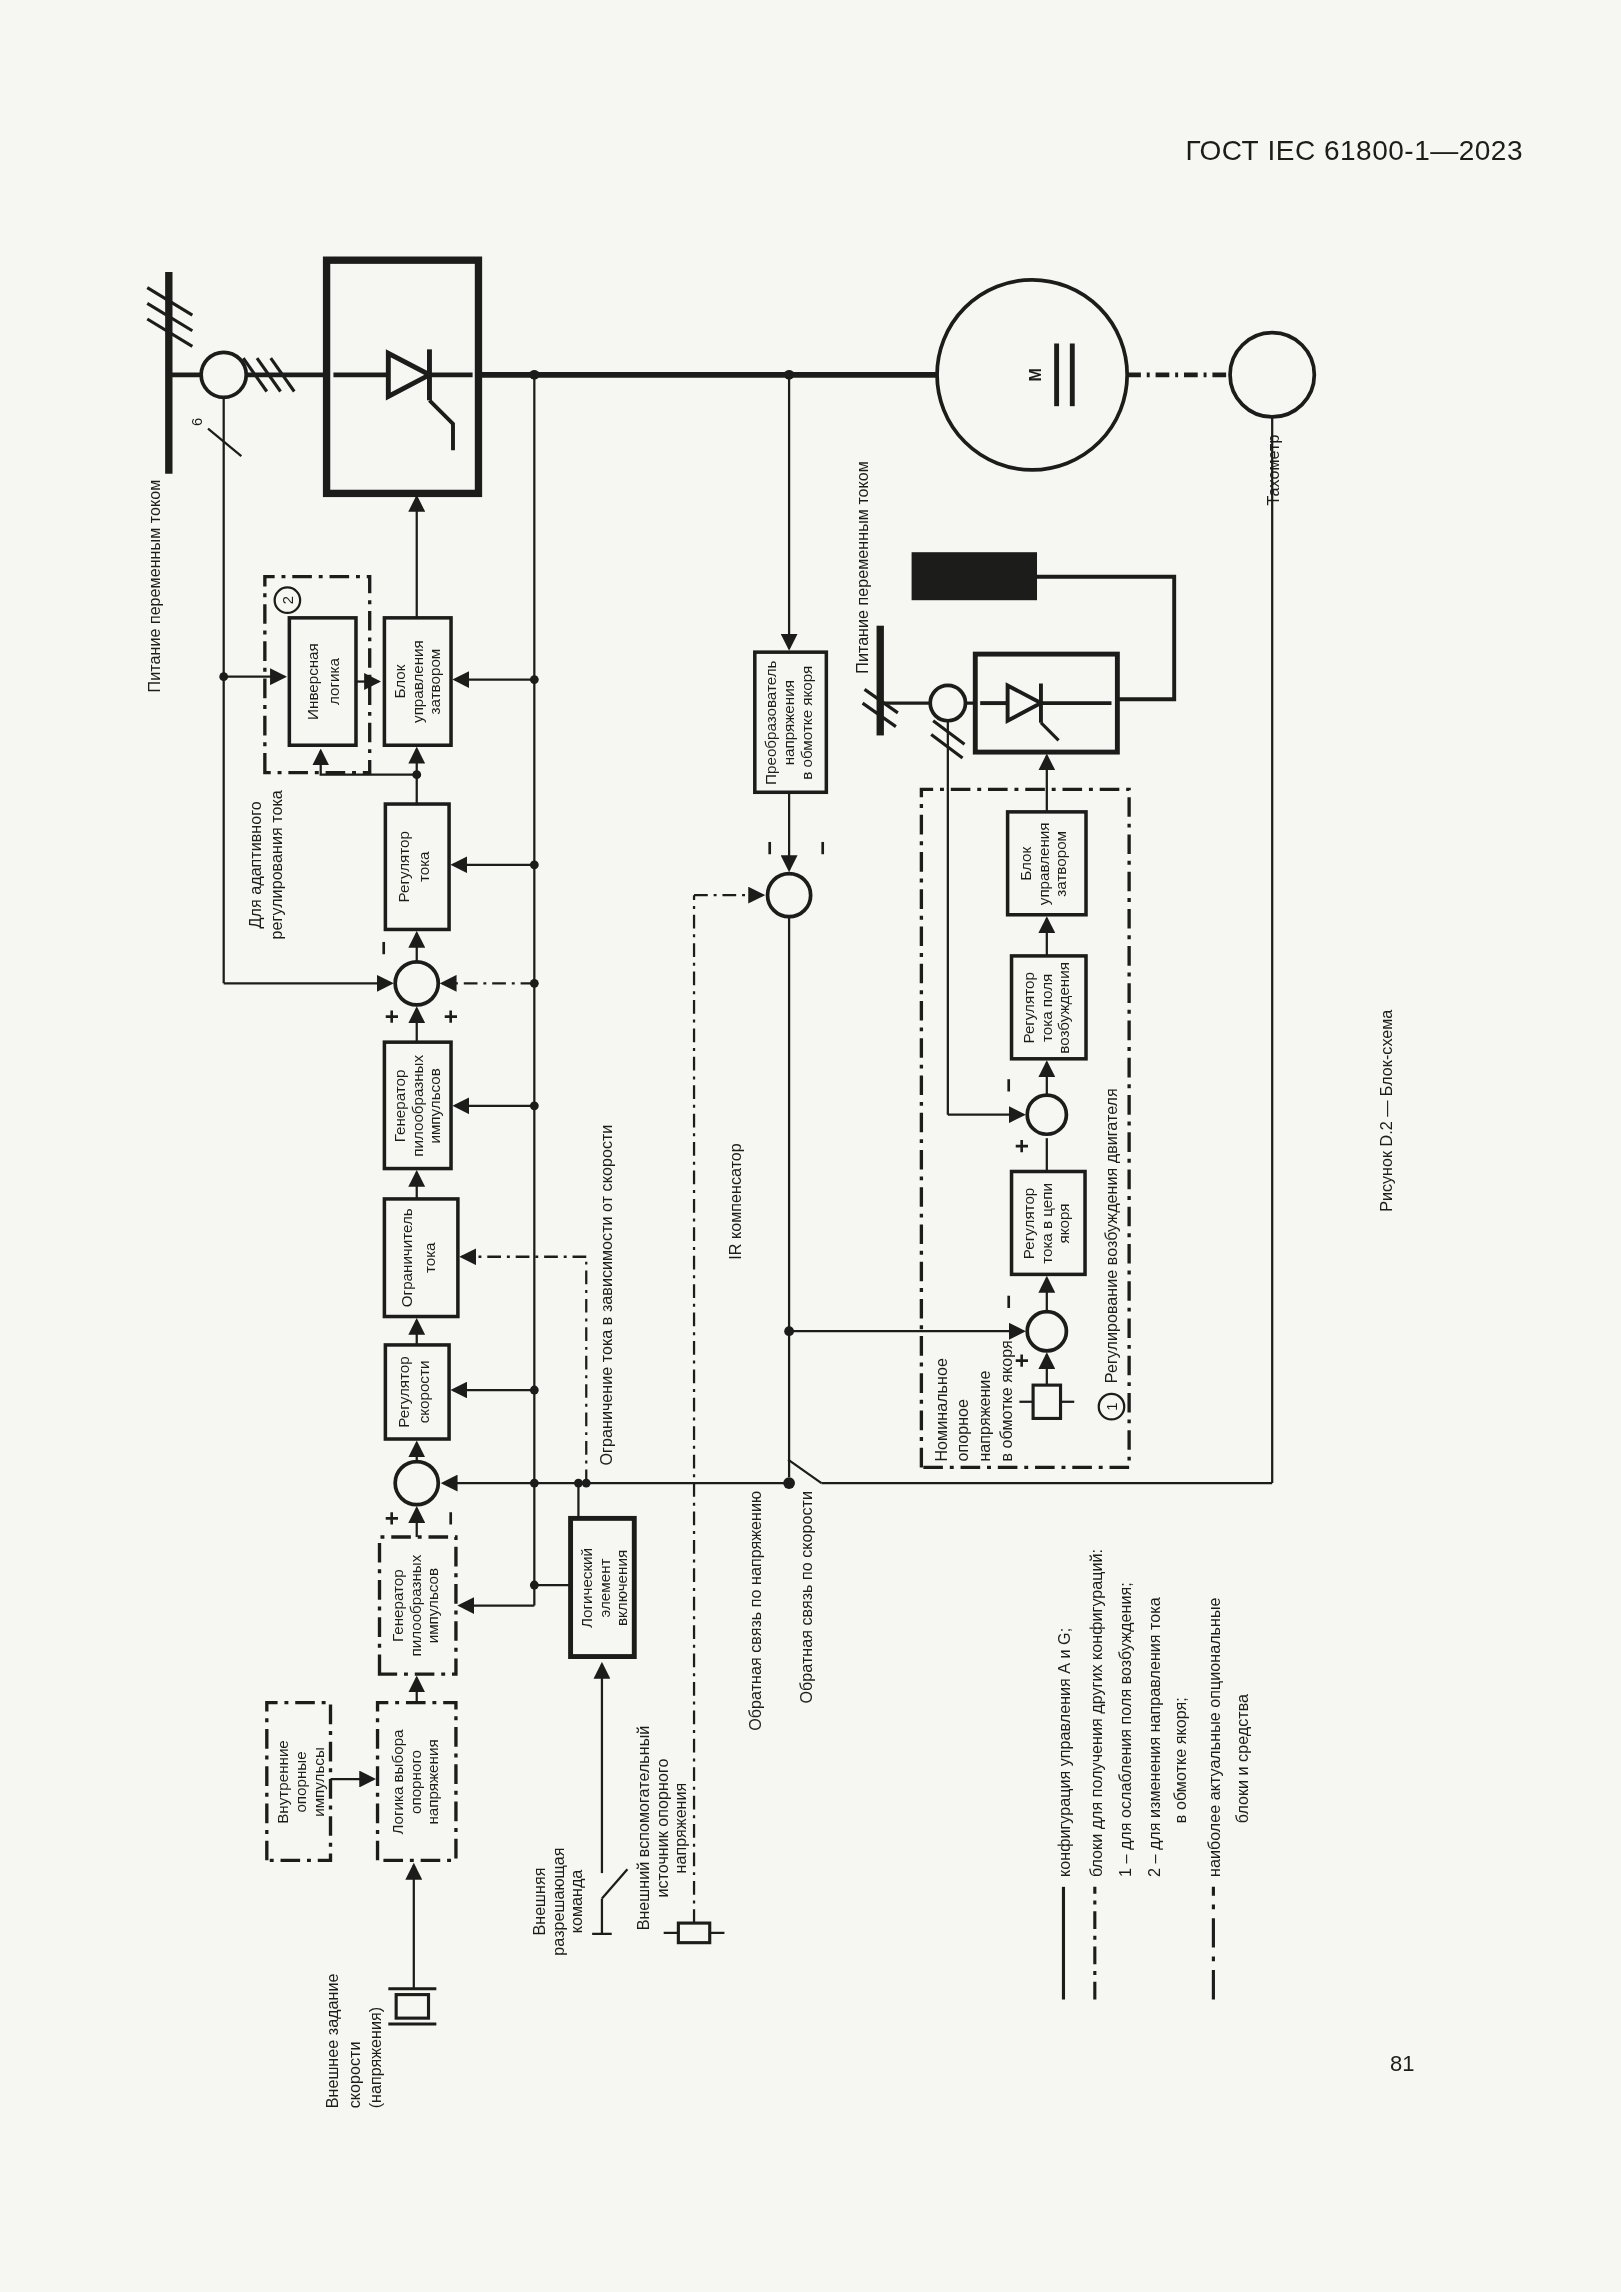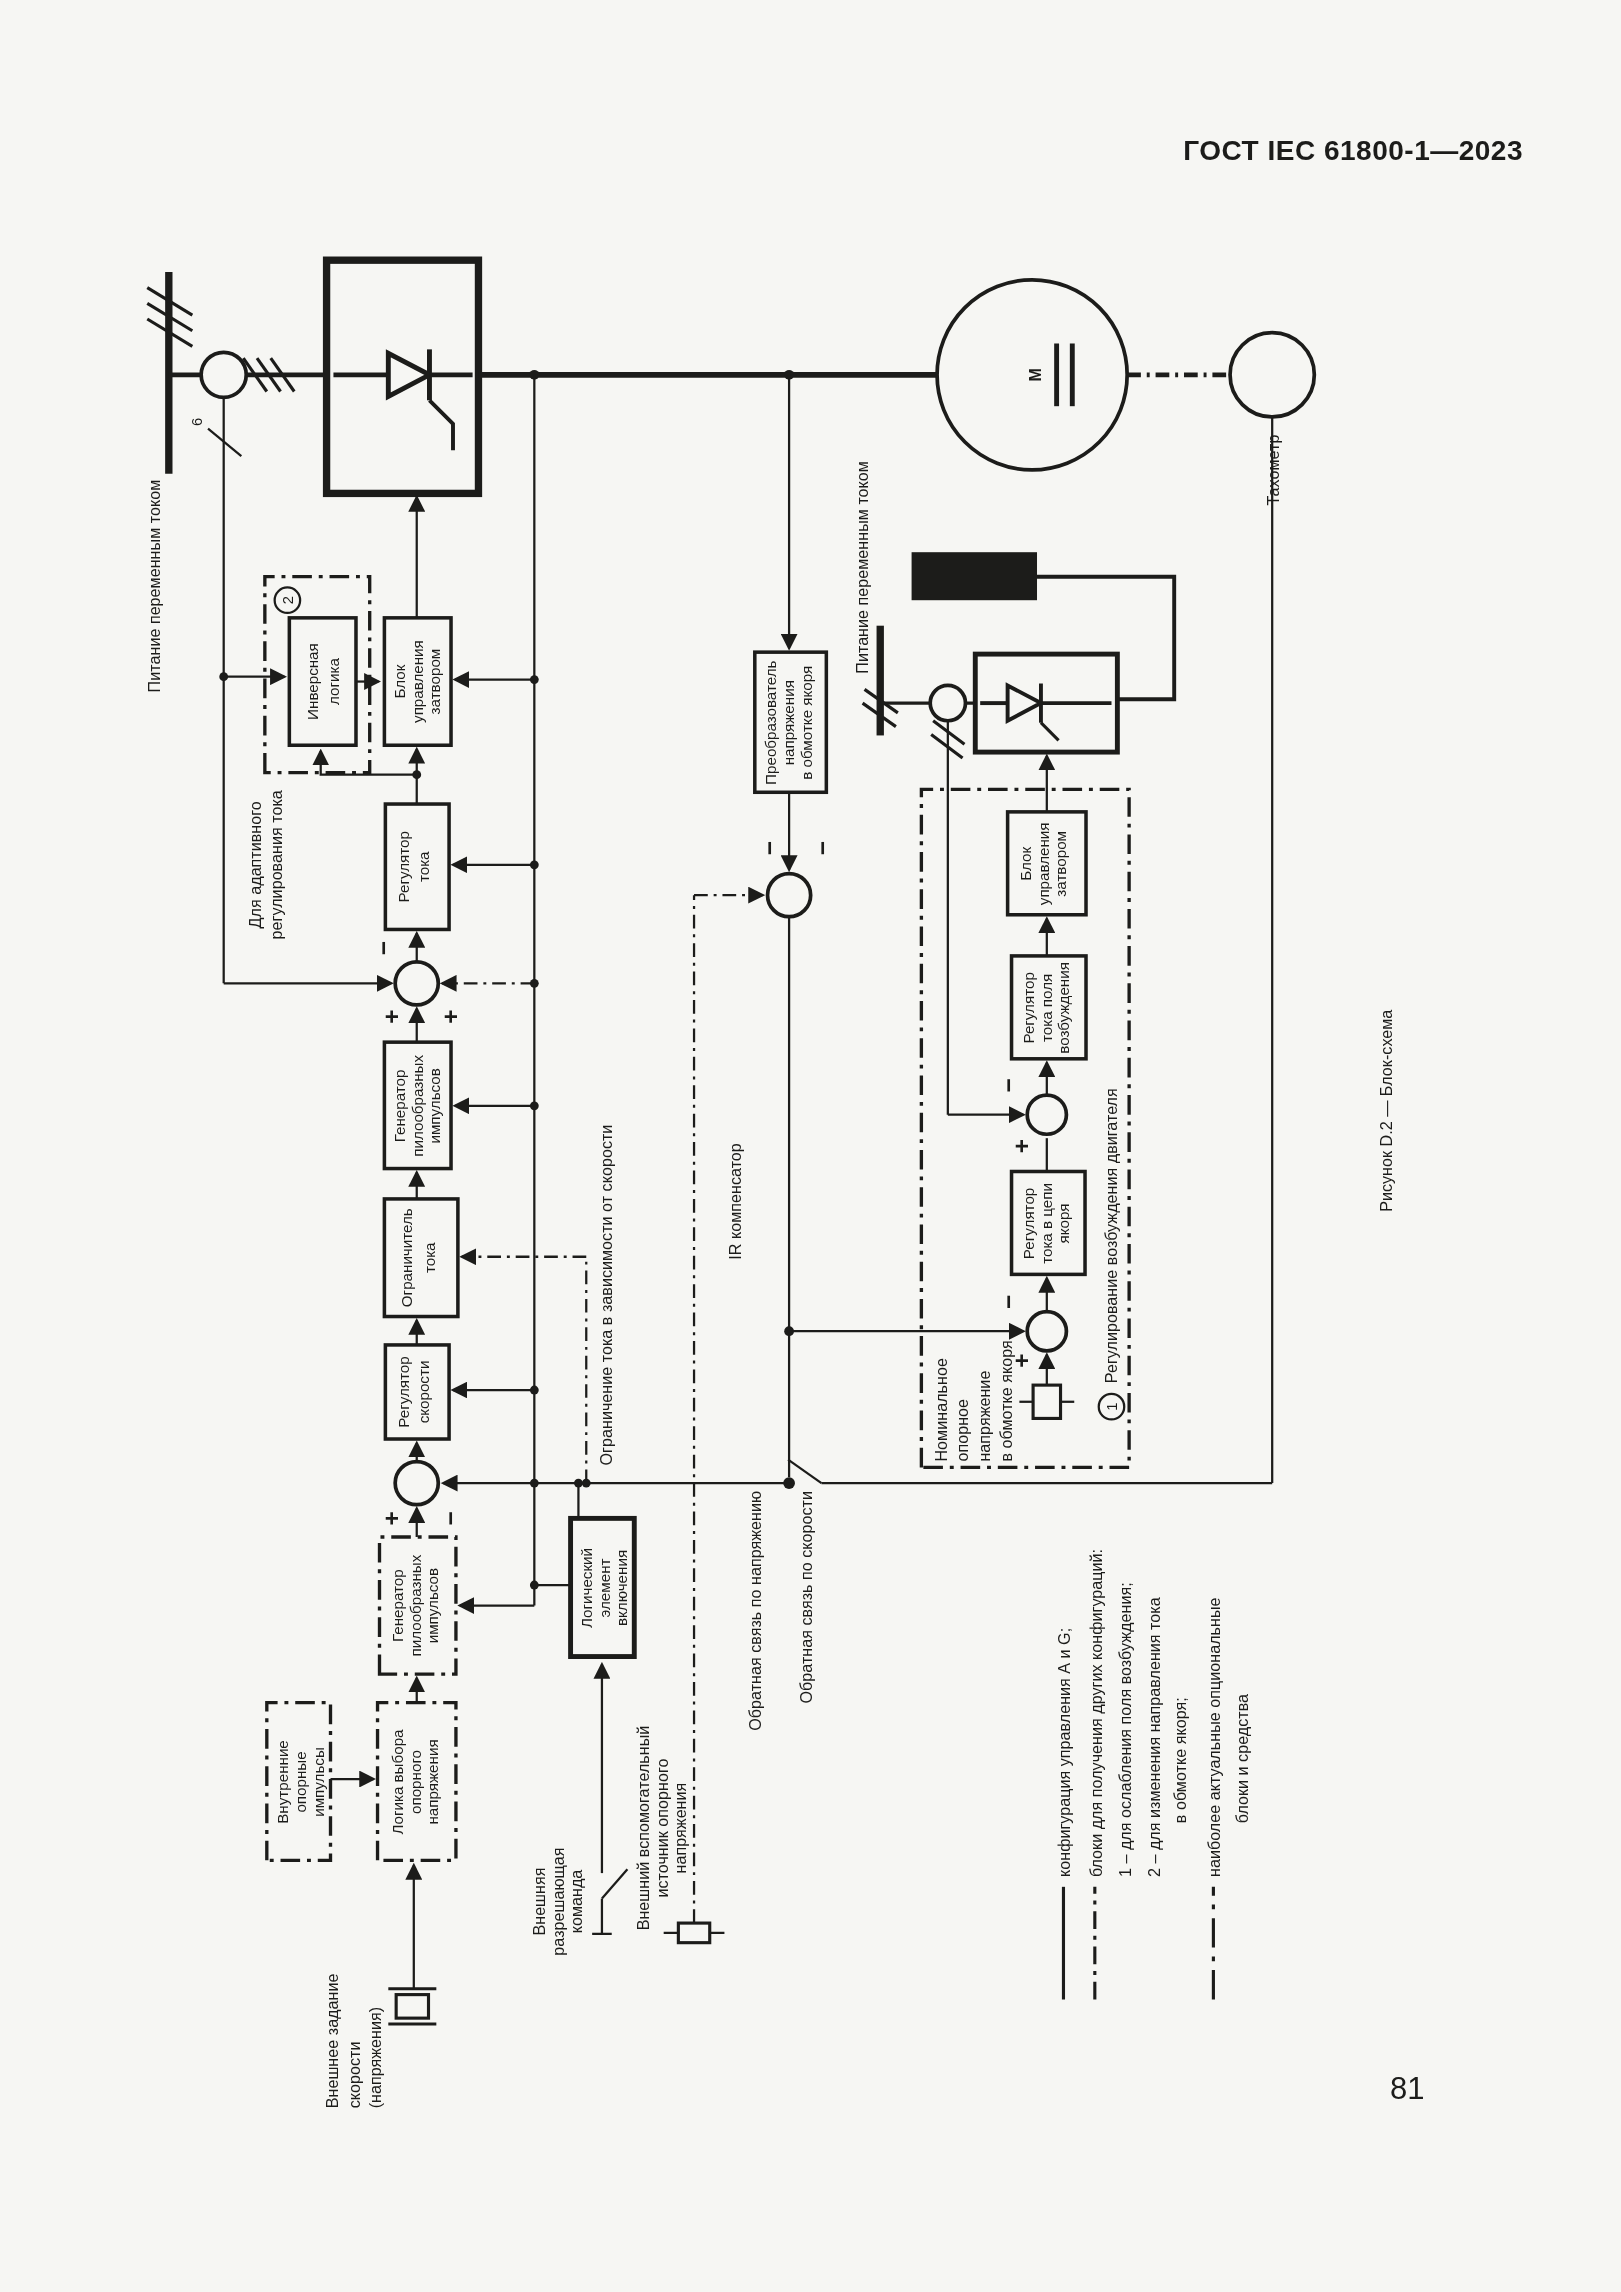--- a/index.html
+++ b/index.html
@@ -1,21 +1,21 @@
 <!DOCTYPE html>
 <html><head>
 <meta charset="utf-8">
 <style>
   html,body{margin:0;padding:0;}
   body{width:1621px;height:2293px;position:relative;background:#f6f6f3;
        font-family:"Liberation Sans",sans-serif;color:#1c1c1a;}
   .page{position:absolute;inset:0;overflow:hidden;}
-  .hdr{position:absolute;top:135px;right:98px;font-size:28px;font-weight:bold;
+  .hdr{position:absolute;top:135px;right:98px;font-size:28px;font-weight:normal;
        letter-spacing:0.5px;}
-  .pageno{position:absolute;top:2051px;left:1390px;font-size:31px;margin-top:20px;}
+  .pageno{position:absolute;top:2051px;left:1390px;font-size:22px;}
   .figwrap{position:absolute;left:98px;top:172px;width:1343px;height:1950px;}
   .rot{width:1950px;height:1343px;transform-origin:0 0;
        transform:rotate(-90deg) translateX(-1950px);}
   svg text{font-family:"Liberation Sans",sans-serif;fill:#1c1c1a;font-size:16.5px;}
   svg .bt{font-size:15.5px;text-anchor:middle;}
   svg .sg{font-size:25px;font-weight:bold;text-anchor:middle;}
   svg .cd{font-size:15px;text-anchor:middle;}
   .w2{stroke:#1c1c1a;stroke-width:2.3;fill:none;}
   .w3{stroke:#1c1c1a;stroke-width:3.2;fill:none;}
   .w4{stroke:#1c1c1a;stroke-width:4;fill:none;}

